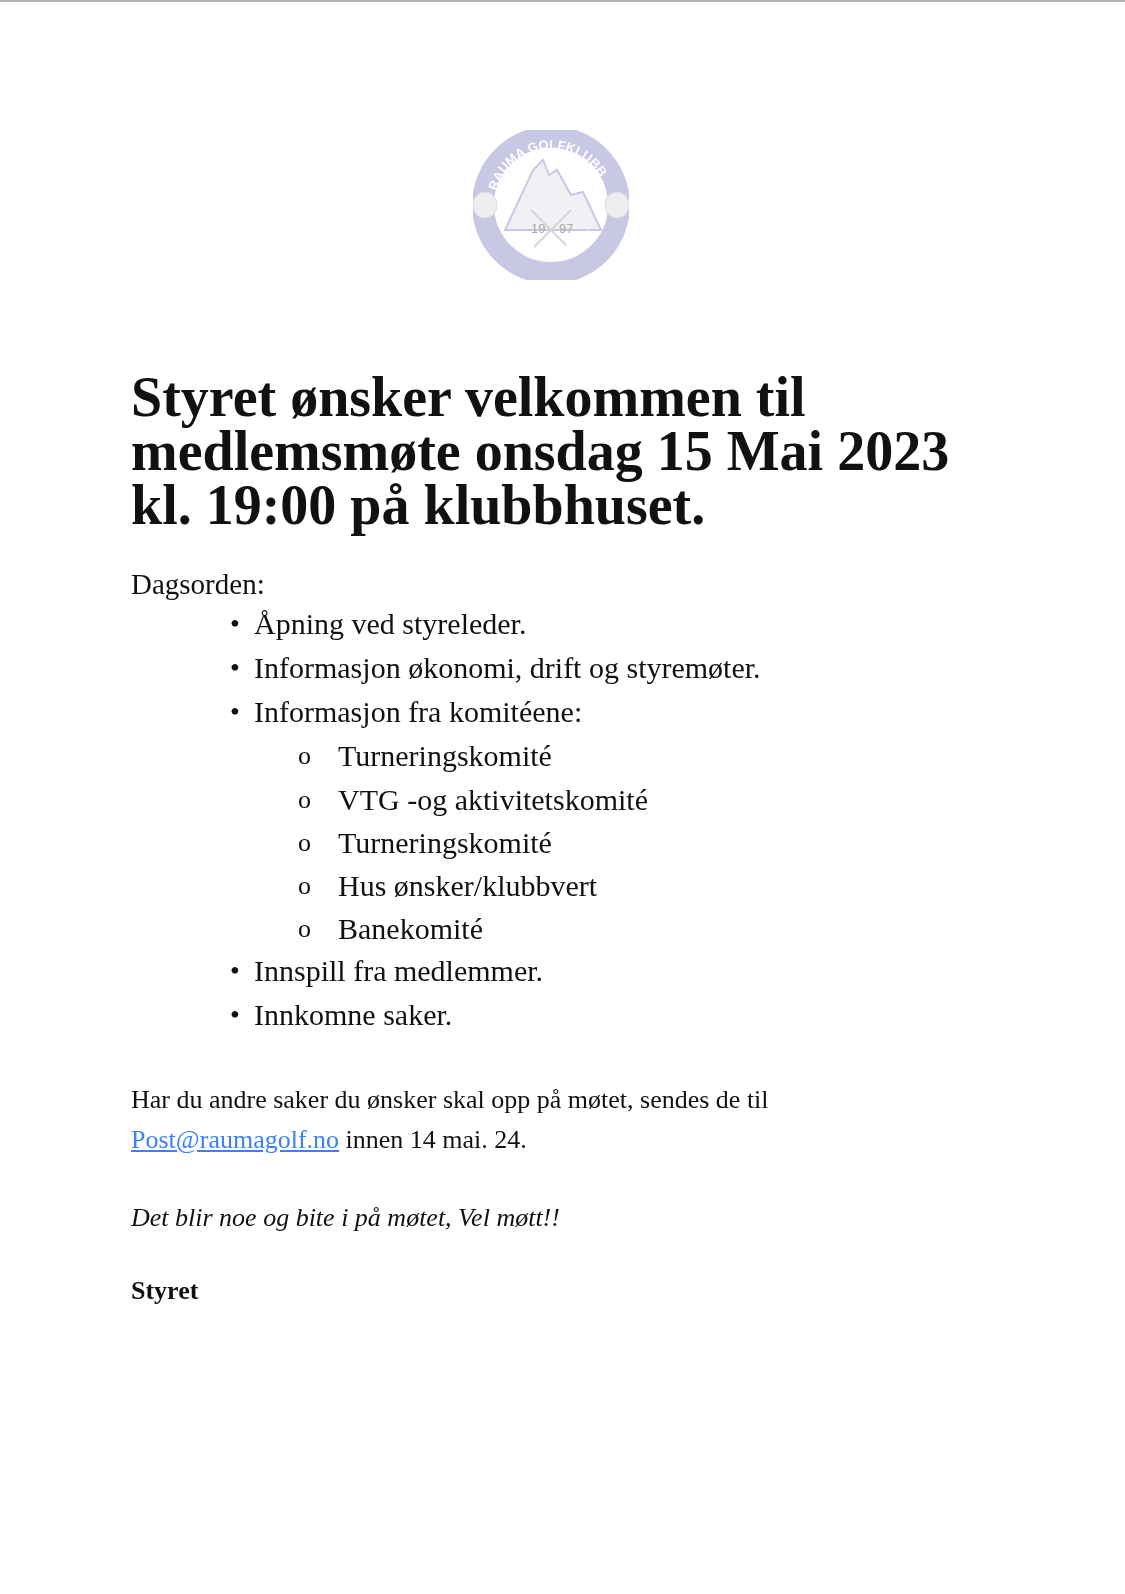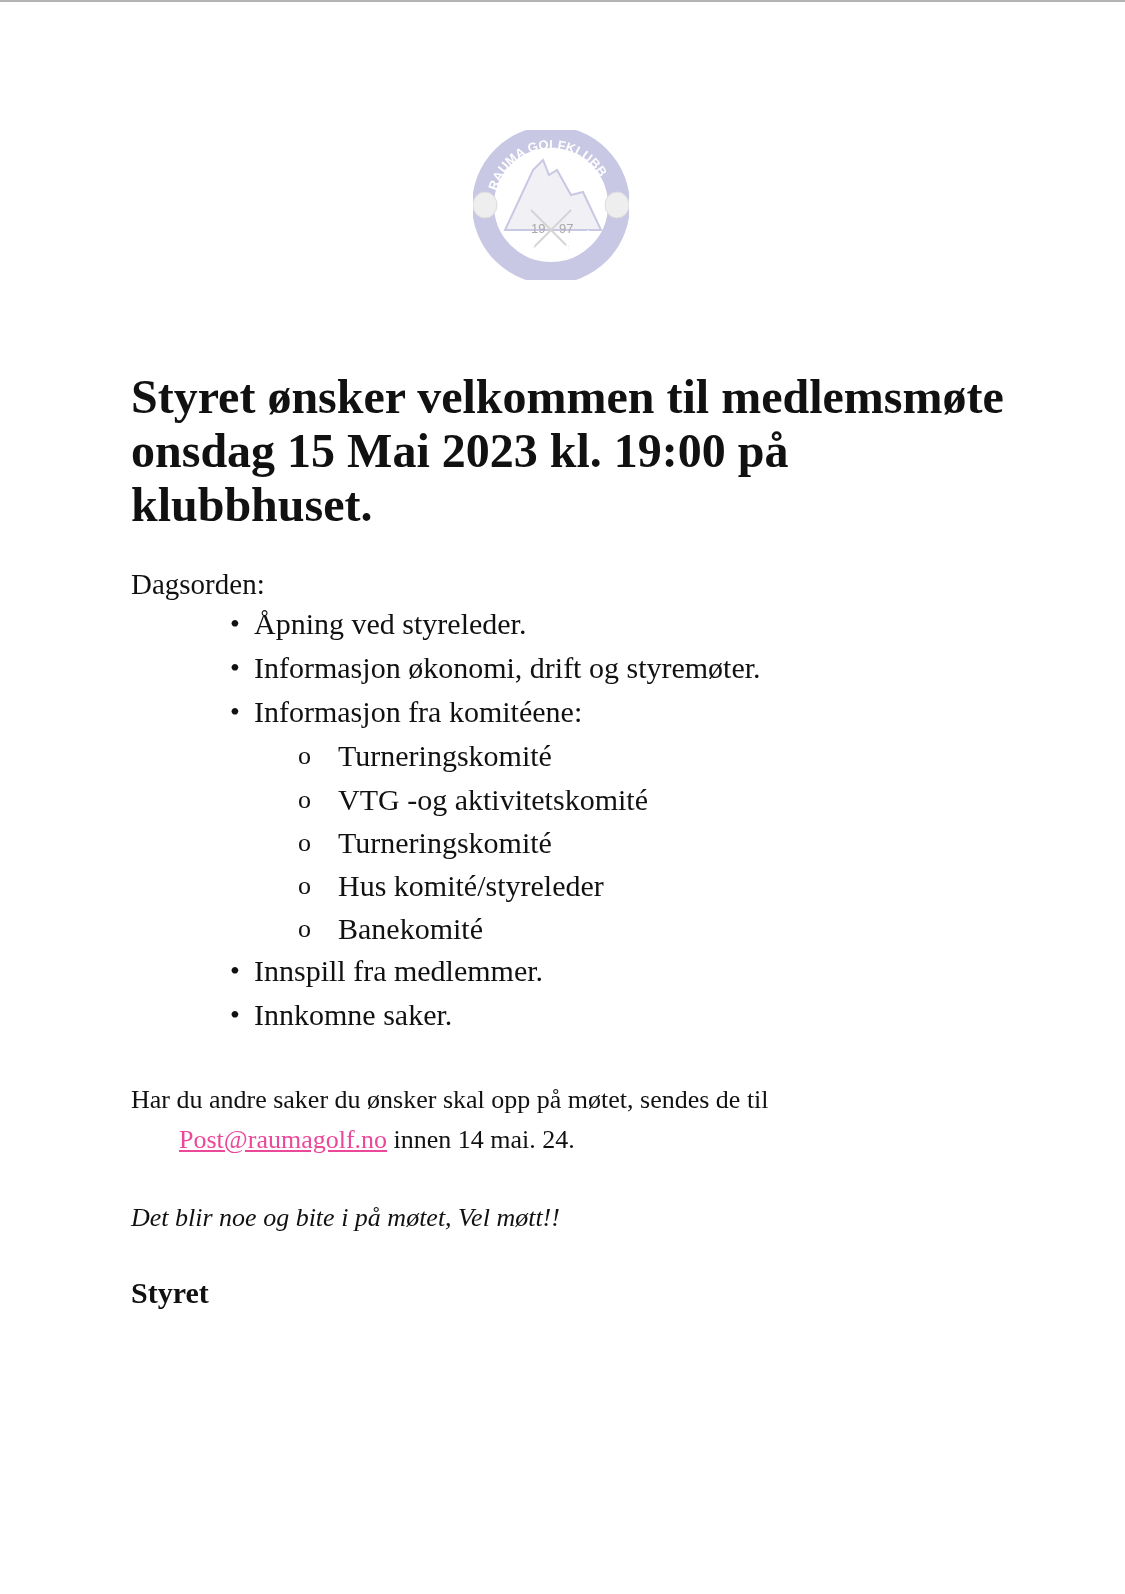--- a/index.html
+++ b/index.html
@@ -1,29 +1,29 @@
 <!DOCTYPE html>
 <html><head>
   <meta charset="utf-8">
   <style>
     html, body { margin: 0; padding: 0; background: #ffffff; }
     body { width: 1125px; height: 1594px; position: relative; overflow: hidden; font-family: "Liberation Serif", "DejaVu Serif", serif; color: #111; }
     .topline { position: absolute; left: 0; top: 0; width: 1125px; height: 2px; background: #b3b3b3; }
     .logo { position: absolute; left: 473px; top: 130px; width: 156px; height: 150px; }
-    .title { position: absolute; left: 131px; top: 370px; width: 880px; font-weight: bold; font-size: 48px; line-height: 54px; margin: 0; }
+    .title { position: absolute; left: 131px; top: 370px; width: 880px; font-weight: bold; font-size: 56px; line-height: 54px; margin: 0; }
     .agenda-label { position: absolute; left: 131px; top: 566px; font-size: 29px; line-height: 36px; }
     .agenda { position: absolute; left: 0; top: 0; }
     .item { position: absolute; font-size: 30px; line-height: 36px; white-space: nowrap; }
     .bullet { position: absolute; left: 230px; font-size: 28px; }
     .ltext { position: absolute; left: 254px; }
     .sbullet { position: absolute; left: 298px; font-size: 26px; }
     .stext { position: absolute; left: 338px; }
     .para { position: absolute; left: 131px; font-size: 26px; line-height: 40px; white-space: nowrap; }
-    .link { color: #ec4899; text-decoration: underline; margin-left: 48px; }
-    .sign { position: absolute; left: 131px; top: 1276px; font-size: 30px; font-weight: bold; }
+    .link { color: #3b82f6; text-decoration: underline; }
+    .sign { position: absolute; left: 131px; top: 1276px; font-size: 26px; font-weight: bold; }
   </style>
 </head>
 <body>
 
 <div class="topline"></div>
 
 <div class="logo">
   <svg width="156" height="150" viewBox="0 0 156 150">
     <circle cx="78" cy="75" r="68" fill="none" stroke="#c9c8e4" stroke-width="22"></circle>
     <ellipse cx="12" cy="75" rx="12" ry="13" fill="#eeeeee" stroke="#dddddd"></ellipse>
@@ -66,21 +66,21 @@
   <div class="item" style="top:782px;">
     <span class="sbullet">o</span>
     <span class="stext">VTG -og aktivitetskomité</span>
   </div>
   <div class="item" style="top:825px;">
     <span class="sbullet">o</span>
     <span class="stext">Turneringskomité</span>
   </div>
   <div class="item" style="top:868px;">
     <span class="sbullet">o</span>
-    <span class="stext">Hus komité/styreleder</span>
+    <span class="stext">Hus ønsker/klubbvert</span>
   </div>
   <div class="item" style="top:911px;">
     <span class="sbullet">o</span>
     <span class="stext">Banekomité</span>
   </div>
   <div class="item" style="top:953px;">
     <span class="bullet">•</span>
     <span class="ltext">Innspill fra medlemmer.</span>
   </div>
   <div class="item" style="top:997px;">

